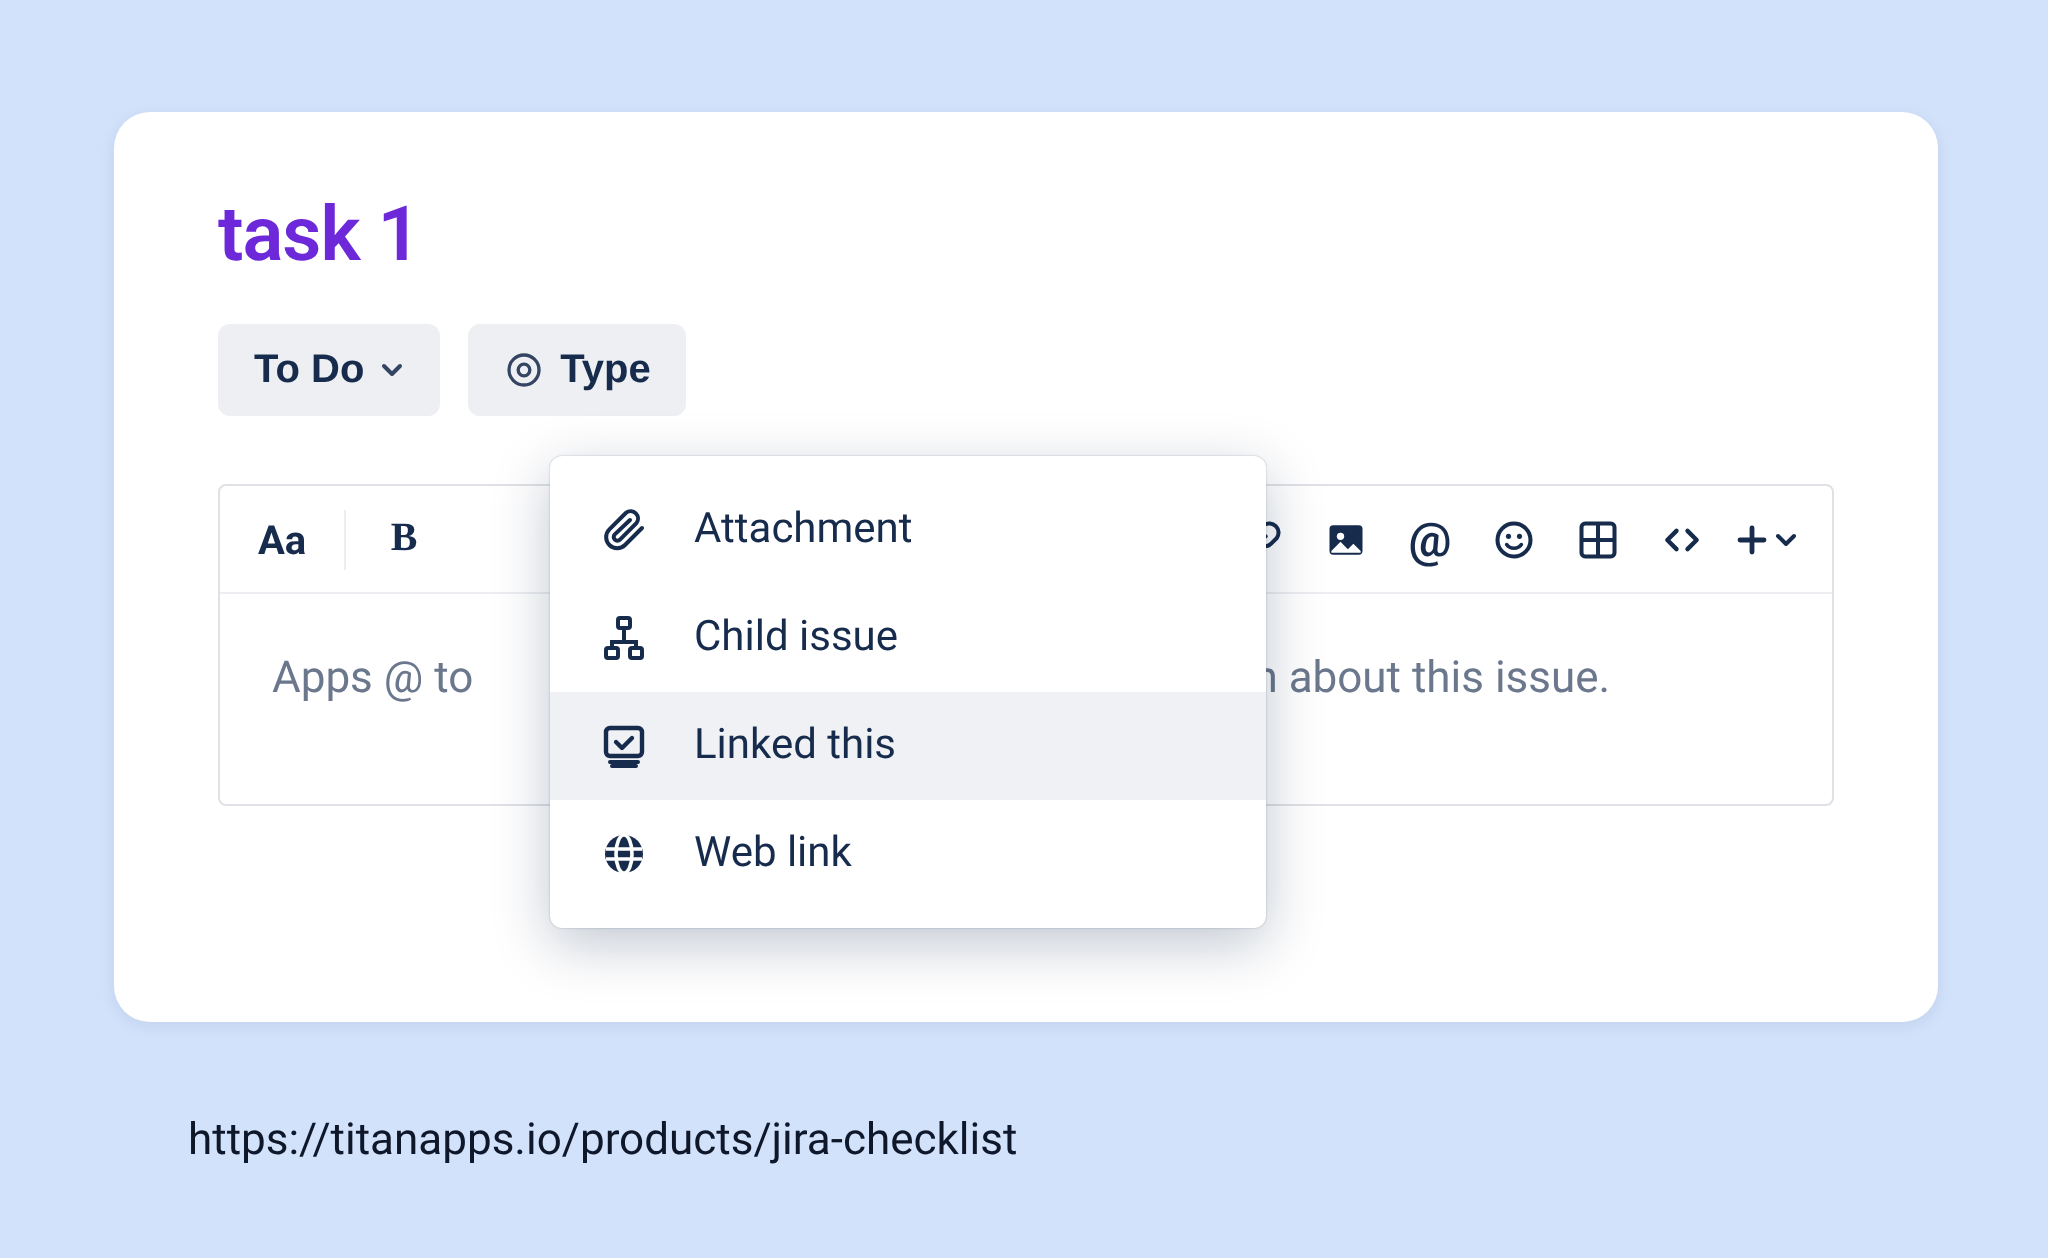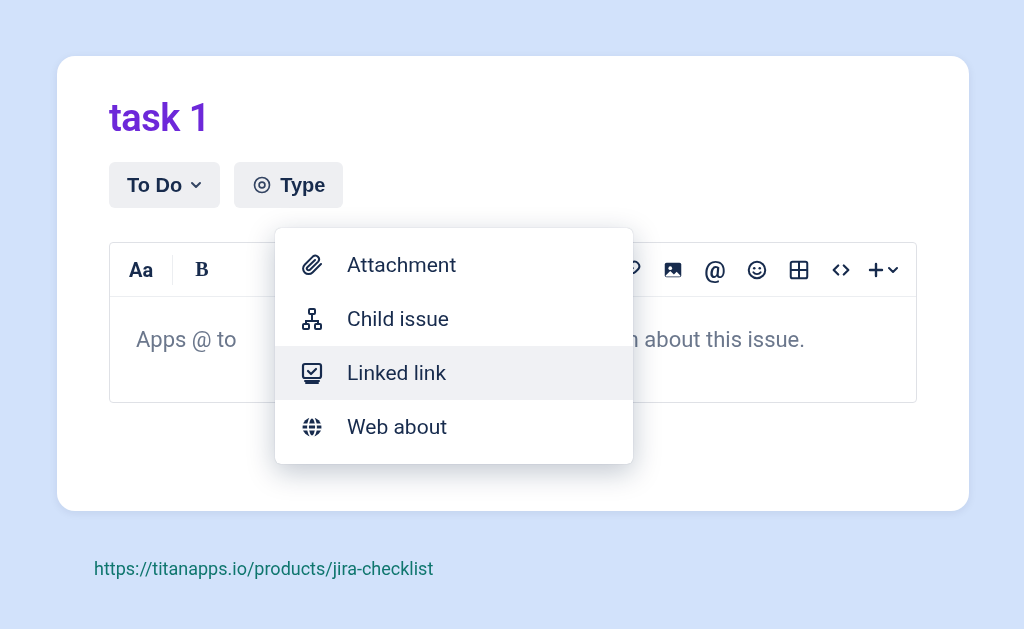--- a/index.html
+++ b/index.html
@@ -133,22 +133,22 @@
     flex: 0 0 26px;
     display: flex;
     align-items: center;
     justify-content: center;
     color: #172b4d;
   }
   .footer-url {
     position: absolute;
     left: 94px;
     top: 558px;
-    font-size: 18px;
-    color: #0f766e;
+    font-size: 22px;
+    color: #0f172a;
     font-weight: 400;
   }
   svg { display: block; }
 </style>
 </head>
 <body>
 
 <div class="card">
 
   <h1 class="issue-title">task 1</h1>
@@ -259,27 +259,27 @@
     <span>Child issue</span>
   </div>
   <div class="dd-item hover">
     <span class="dd-icon">
       <svg viewBox="0 0 24 24" width="24" height="24">
           <rect x="3" y="3" width="18" height="14" rx="2" fill="none" stroke="#172b4d" stroke-width="2.2"></rect>
           <path d="M8 10l3 3 5-5" fill="none" stroke="#172b4d" stroke-width="2.2" stroke-linecap="round" stroke-linejoin="round"></path>
           <path d="M5 20h14M6 22h12" stroke="#172b4d" stroke-width="2" stroke-linecap="round"></path>
         </svg>
     </span>
-    <span>Linked link</span>
+    <span>Linked this</span>
   </div>
   <div class="dd-item">
     <span class="dd-icon">
       <svg viewBox="0 0 24 24" width="24" height="24">
           <circle cx="12" cy="12" r="9.5" fill="#172b4d"></circle>
           <ellipse cx="12" cy="12" rx="4" ry="9.5" fill="none" stroke="#fff" stroke-width="1.8"></ellipse>
           <path d="M3 9.5h18M3 14.5h18" stroke="#fff" stroke-width="1.8"></path>
         </svg>
     </span>
-    <span>Web about</span>
+    <span>Web link</span>
   </div>
 </div>
 
 <div class="footer-url">https://titanapps.io/products/jira-checklist</div>
 
 </body></html>

